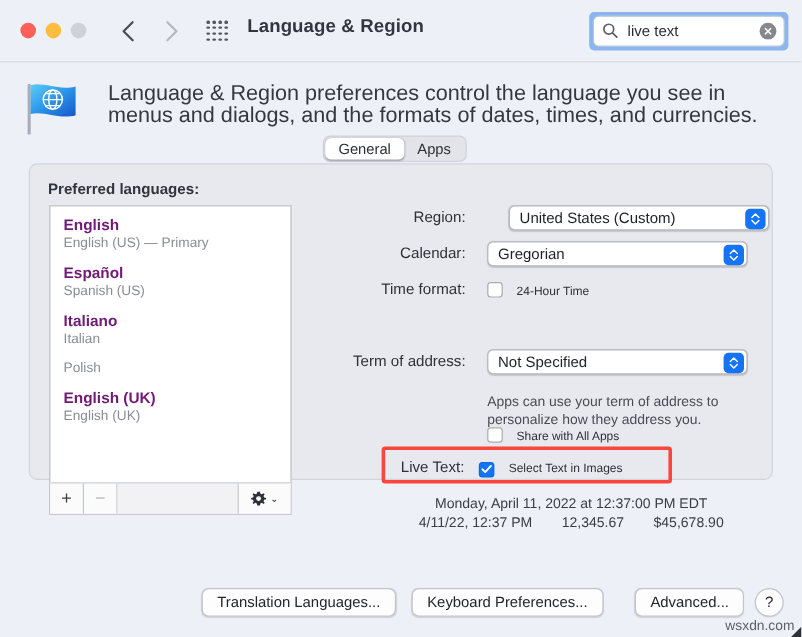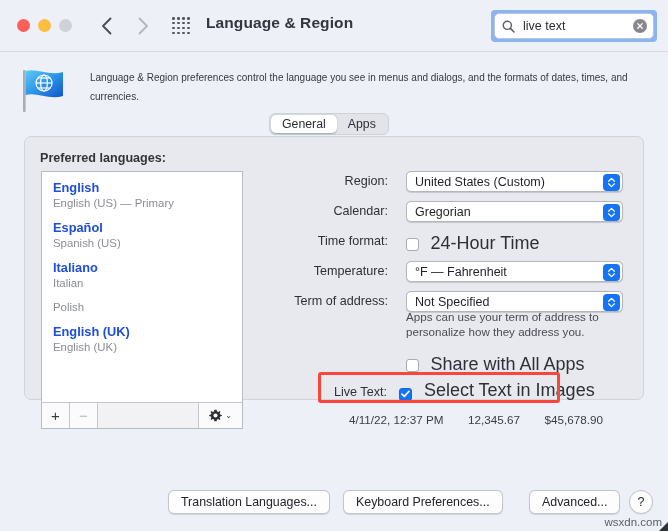--- a/index.html
+++ b/index.html
@@ -89,21 +89,21 @@
     display: flex; align-items: center; justify-content: center;
   }
   #search-clear svg { display: block; }
 
   
   #pane-icon {
     position: absolute; left: 19px; top: 66px; width: 52px; height: 48px;
   }
   #blurb {
     position: absolute; left: 90px; top: 68px; width: 552px;
-    font-size: 10px; color: #36383f; line-height: 19px;
+    font-size: 18px; color: #36383f; line-height: 19px;
   }
 
   
   #tabs {
     position: absolute; left: 269px; top: 113px;
     height: 22px;
     background: #e2e4ea;
     border: 1px solid #d0d2da;
     border-radius: 6px;
     display: flex; align-items: stretch;
@@ -138,21 +138,21 @@
     background: #ffffff;
     border: 1px solid #b9bbc2;
   }
   #lang-list {
     position: absolute; left: 0; top: 0; right: 0; bottom: 27px;
     padding: 8px 0 0 11px;
     overflow: hidden;
   }
   .lang-item { margin-bottom: 9px; }
   .lang-name {
-    font-size: 12.8px; font-weight: bold; color: #1d4ed8; line-height: 16px;
+    font-size: 12.8px; font-weight: bold; color: #701a75; line-height: 16px;
   }
   .lang-sub {
     font-size: 11.4px; color: #8b8d93; line-height: 15px;
   }
   #lang-toolbar {
     position: absolute; left: 0; right: 0; bottom: 0; height: 26px;
     border-top: 1px solid #c4c6cd;
     display: flex; align-items: stretch;
     background: #f7f7f9;
   }
@@ -209,21 +209,21 @@
 
   .cbox {
     width: 13px; height: 13px; border-radius: 3px;
     background: #ffffff; border: 1px solid #a9abb3;
     display: inline-flex; align-items: center; justify-content: center;
     vertical-align: -2px;
   }
   .cbox.checked { background: #1574f5; border-color: #1068dd; }
   .cbox svg { display: block; }
   .cb-text {
-    font-size: 18px; color: #2e3037; margin-left: 7px;
+    font-size: 10px; color: #2e3037; margin-left: 7px;
   }
 
   .helptext {
     font-size: 11.6px; color: #4a4c53; line-height: 15px;
   }
 
   
   #livetext-box {
     position: absolute; left: 318px; top: 372px;
     width: 242px; height: 31px;
@@ -397,21 +397,21 @@
           </svg>
           <span class="caret">⌄</span>
         </div>
       </div>
     </div>
 
     <div class="frow" style="top:34px;">
       <div class="label-col">
           <span class="flabel">Region:</span>
         </div>
-      <div class="popup" style="left:381px; top:0; width:217px;text-align:center;">
+      <div class="popup" style="left:399px; top:0; width:217px;text-align:center;">
         <span class="pv">United States (Custom)</span>
         <span class="stepper">
           <svg width="9" height="11" viewBox="0 0 9 11">
             <path d="M1.6 4.2 L4.5 1.4 L7.4 4.2" stroke="#ffffff" stroke-width="1.25" fill="none" stroke-linecap="round" stroke-linejoin="round"></path>
             <path d="M1.6 6.8 L4.5 9.6 L7.4 6.8" stroke="#ffffff" stroke-width="1.25" fill="none" stroke-linecap="round" stroke-linejoin="round"></path>
           </svg>
         </span>
       </div>
     </div>
 
@@ -433,51 +433,37 @@
     <div class="frow" style="top:94px;">
       <div class="label-col">
           <span class="flabel">Time format:</span>
         </div>
       <div style="position:absolute; left:381px; top:2px;">
         <span class="cbox"></span>
         <span class="cb-text">24-Hour Time</span>
       </div>
     </div>
 
-    <div class="frow" style="top:124px;">
-      <div class="label-col">
-          <span class="flabel">Temperature:</span>
-        </div>
-      <div class="popup" style="left:381px; top:0; width:217px;">
-        <span class="pv">°F — Fahrenheit</span>
-        <span class="stepper">
-          <svg width="9" height="11" viewBox="0 0 9 11">
-            <path d="M1.6 4.2 L4.5 1.4 L7.4 4.2" stroke="#ffffff" stroke-width="1.25" fill="none" stroke-linecap="round" stroke-linejoin="round"></path>
-            <path d="M1.6 6.8 L4.5 9.6 L7.4 6.8" stroke="#ffffff" stroke-width="1.25" fill="none" stroke-linecap="round" stroke-linejoin="round"></path>
-          </svg>
-        </span>
-      </div>
-    </div>
 
     <div class="frow" style="top:154px;">
       <div class="label-col">
           <span class="flabel">Term of address:</span>
         </div>
       <div class="popup" style="left:381px; top:0; width:217px;">
         <span class="pv">Not Specified</span>
         <span class="stepper">
           <svg width="9" height="11" viewBox="0 0 9 11">
             <path d="M1.6 4.2 L4.5 1.4 L7.4 4.2" stroke="#ffffff" stroke-width="1.25" fill="none" stroke-linecap="round" stroke-linejoin="round"></path>
             <path d="M1.6 6.8 L4.5 9.6 L7.4 6.8" stroke="#ffffff" stroke-width="1.25" fill="none" stroke-linecap="round" stroke-linejoin="round"></path>
           </svg>
         </span>
       </div>
     </div>
 
-    <div class="helptext" style="position:absolute; left:381px; top:172px; width:215px;">Apps can use your term of address to personalize how they address you.</div>
+    <div class="helptext" style="position:absolute; left:381px; top:190px; width:215px;">Apps can use your term of address to personalize how they address you.</div>
 
     <div style="position:absolute; left:381px; top:217px;">
       <span class="cbox"></span>
       <span class="cb-text">Share with All Apps</span>
     </div>
 
     <div style="position:absolute; left:309px; top:243px;">
       <span class="flabel" style="position:static; font-size:12.6px;">Live Text:</span>
       <span class="cbox checked" style="margin-left:8px;">
         <svg width="9" height="8" viewBox="0 0 10 9">
@@ -485,20 +471,21 @@
         </svg>
       </span>
       <span class="cb-text">Select Text in Images</span>
     </div>
 
   </div>
 
   <div id="livetext-box"></div>
 
   <div id="preview">
+    <div>Monday, April 11, 2022 at 12:37:00 PM EDT</div>
     <div>
       <span>4/11/22, 12:37 PM</span>
       <span style="display:inline-block;width:18px;"></span>
       <span>12,345.67</span>
       <span style="display:inline-block;width:18px;"></span>
       <span>$45,678.90</span>
     </div>
   </div>
 
   <div class="btn" id="btn-translation">Translation Languages...</div>

